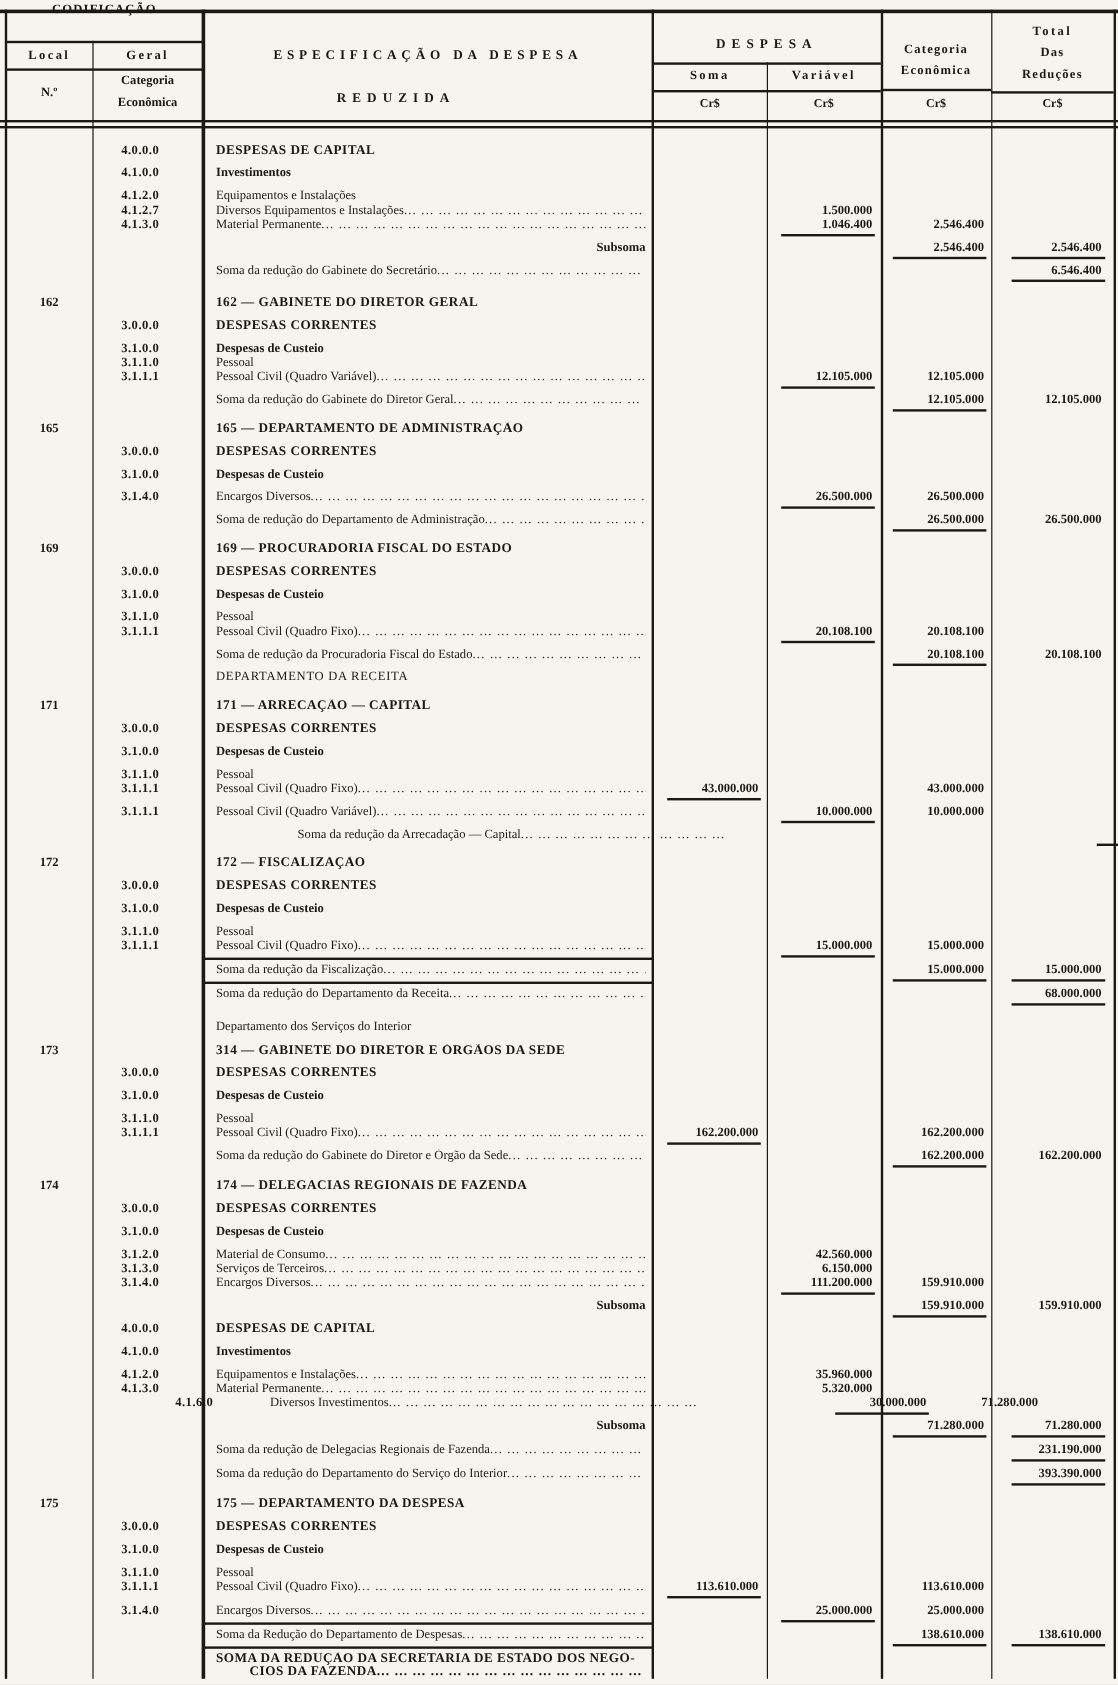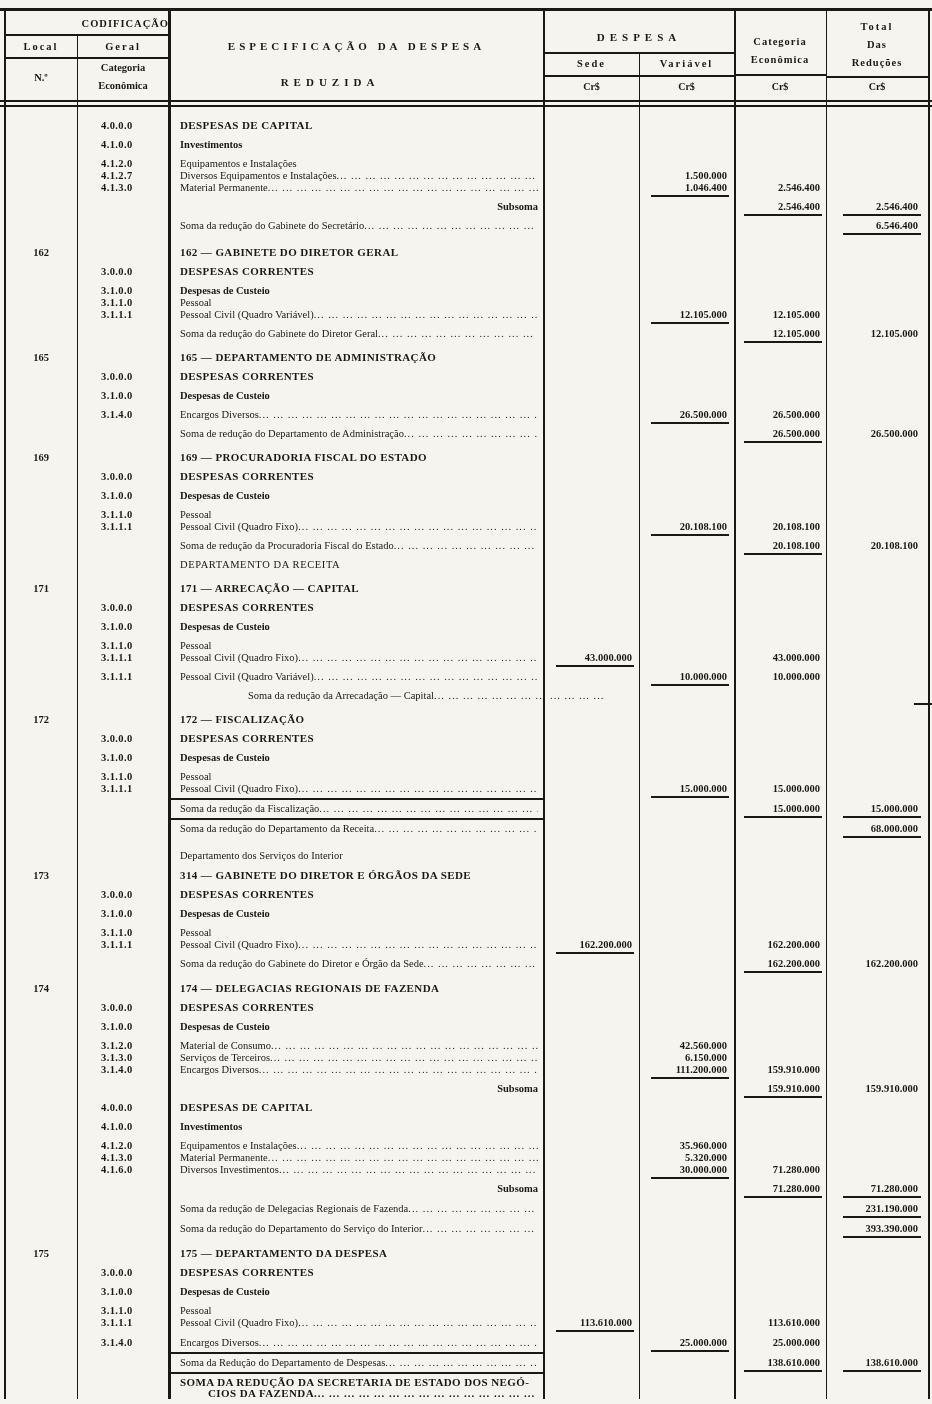--- a/index.html
+++ b/index.html
@@ -57,30 +57,30 @@
 
   <div class="vline" style="left:4px;top:8px;width:1.5px;height:1391px;"></div>
   <div class="vline" style="left:77px;top:34px;width:1.2px;height:1365px;"></div>
   <div class="vline" style="left:168px;top:8px;width:2.5px;height:1391px;"></div>
   <div class="vline" style="left:543px;top:8px;width:2px;height:1391px;"></div>
   <div class="vline" style="left:639px;top:52px;width:1.2px;height:1347px;"></div>
   <div class="vline" style="left:734px;top:8px;width:1.5px;height:1391px;"></div>
   <div class="vline" style="left:826px;top:8px;width:1.2px;height:1391px;"></div>
   <div class="vline" style="left:928px;top:8px;width:1.5px;height:1391px;"></div>
 
-  <div class="hcell fs105" style="left:5px;top:18px;width:164px;letter-spacing:1px;text-align:right;">CODIFICAÇÃO</div>
+  <div class="hcell fs105" style="left:5px;top:3px;width:164px;letter-spacing:1px;">CODIFICAÇÃO</div>
   <div class="hcell fs105" style="left:5px;top:41px;width:72px;letter-spacing:2px;">Local</div>
   <div class="hcell fs105" style="left:77px;top:41px;width:92px;letter-spacing:2px;">Geral</div>
   <div class="hcell fs105" style="left:5px;top:72px;width:72px;">N.º</div>
   <div class="hcell fs105" style="left:77px;top:62px;width:92px;">Categoria</div>
   <div class="hcell fs105" style="left:77px;top:80px;width:92px;">Econômica</div>
   <div class="hcell fs11" style="left:169px;top:40px;width:375px;letter-spacing:4px;">ESPECIFICAÇÃO  DA  DESPESA</div>
   <div class="hcell fs11" style="left:169px;top:76px;width:322px;letter-spacing:5px;">REDUZIDA</div>
   <div class="hcell fs11" style="left:544px;top:31px;width:190px;letter-spacing:5px;">DESPESA</div>
-  <div class="hcell fs105" style="left:544px;top:58px;width:95px;letter-spacing:2px;">Sede</div>
+  <div class="hcell fs105" style="left:544px;top:58px;width:95px;letter-spacing:2px;">Soma</div>
   <div class="hcell fs105" style="left:639px;top:58px;width:95px;letter-spacing:2px;">Variável</div>
   <div class="hcell fs10" style="left:544px;top:81px;width:95px;">Cr$</div>
   <div class="hcell fs10" style="left:639px;top:81px;width:95px;">Cr$</div>
   <div class="hcell fs105" style="left:734px;top:36px;width:92px;letter-spacing:1px;">Categoria</div>
   <div class="hcell fs105" style="left:734px;top:54px;width:92px;letter-spacing:1px;">Econômica</div>
   <div class="hcell fs10" style="left:734px;top:81px;width:92px;">Cr$</div>
   <div class="hcell fs105" style="left:826px;top:21px;width:102px;letter-spacing:2px;">Total</div>
   <div class="hcell fs105" style="left:826px;top:39px;width:102px;letter-spacing:1px;">Das</div>
   <div class="hcell fs105" style="left:826px;top:57px;width:102px;letter-spacing:1px;">Reduções</div>
   <div class="hcell fs10" style="left:826px;top:81px;width:102px;">Cr$</div>
@@ -730,21 +730,21 @@
         <div class="c c-code">4.1.3.0</div>
         <div class="c c-spec">
           <div class="desc">Material Permanente</div>
           <div class="leader"> ... ... ... ... ... ... ... ... ... ... ... ... ... ... ... ... ... ... ... ... ... ... ... ... ... ... ... ... ... ... ... ... ... ... ... ... ... ... ... ... </div>
         </div>
         <div class="c c-num c-fixa"></div>
         <div class="c c-num c-var">5.320.000</div>
         <div class="c c-num c-cat"></div>
         <div class="c c-num c-tot"></div>
       </div>
-      <div class="row" style="margin-top: 1px;">
+      <div class="row" style="margin-top: 1px; padding-left: 45px;">
         <div class="c c-local"></div>
         <div class="c c-code">4.1.6.0</div>
         <div class="c c-spec">
           <div class="desc">Diversos Investimentos</div>
           <div class="leader"> ... ... ... ... ... ... ... ... ... ... ... ... ... ... ... ... ... ... ... ... ... ... ... ... ... ... ... ... ... ... ... ... ... ... ... ... ... ... ... ... </div>
         </div>
         <div class="c c-num c-fixa"></div>
         <div class="c c-num c-var">30.000.000<div class="nrule"></div></div>
         <div class="c c-num c-cat">71.280.000</div>
         <div class="c c-num c-tot"></div>

